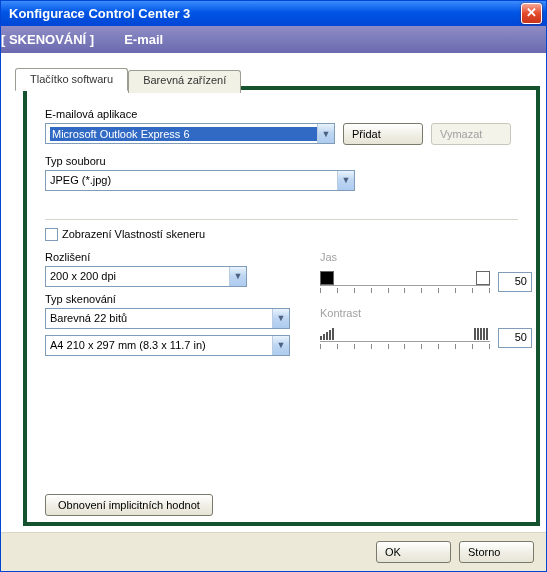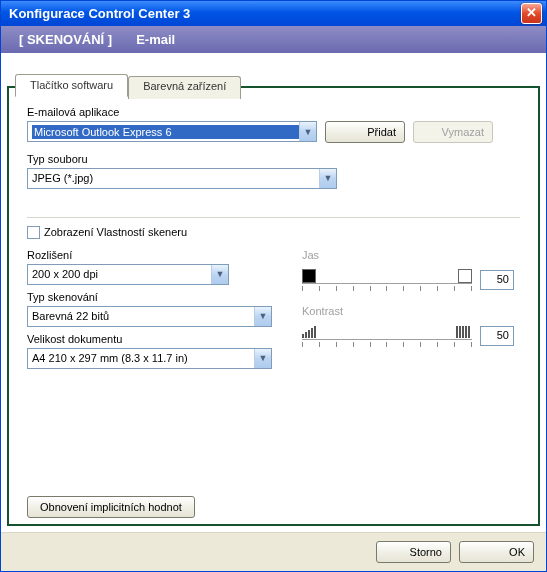--- a/index.html
+++ b/index.html
@@ -44,33 +44,32 @@
     box-shadow: 0 0 2px #7a1500;
   }
   .crumb {
     height: 30px;
     background: linear-gradient(to bottom, #8d8cc5 0%, #6b6ab0 100%);
     color: #fff;
     font-weight: bold;
     font-size: 13px;
     display: flex;
     align-items: center;
-    padding-left: 18px;
-    gap: 24px;
+    gap: 30px;
   }
   .client {
     flex: 1;
     background: #fff;
     padding: 10px 6px 6px 6px;
     position: relative;
   }
   .tabstrip {
     display: flex;
     position: relative;
-    top: 11px;
+    top: 5px;
     z-index: 2;
     margin-left: 8px;
   }
   .tab {
     border: 1px solid #9c9c8f;
     border-bottom: none;
     background: #f6f5ec;
     padding: 4px 14px 5px;
     border-radius: 3px 3px 0 0;
     margin-right: 0px;
@@ -82,25 +81,26 @@
     border-bottom: 1px solid #fff;
     z-index: 3;
   }
   .tab.inactive {
     background: #f2f1e6;
     top: 2px;
     padding-top: 3px;
     padding-bottom: 4px;
   }
   .tabpanel {
-    border: 2px solid #14532d;
+    border: 4px solid #14532d;
     background: #fff;
     height: 440px;
     padding: 18px 18px 12px 18px;
     position: relative;
+    margin-left: 16px;
   }
   .row { display: flex; align-items: center; }
   .label { color: #000; margin-bottom: 3px; }
   .select {
     height: 21px;
     border: 1px solid #7f9db9;
     background: #fff;
     display: flex;
     align-items: center;
     padding: 0 0 0 4px;
@@ -121,21 +121,21 @@
     font-size: 9px;
     color: #4d6185;
   }
   .btn {
     height: 22px;
     border: 1px solid #7a7a6b;
     background: linear-gradient(to bottom, #fff 0%, #f1f0e7 50%, #e6e4d5 100%);
     border-radius: 3px;
     padding: 0 8px;
     min-width: 75px;
-    text-align: right;
+    text-align: left;
     line-height: 20px;
     color: #000;
   }
   .btn.disabled {
     color: #a0a0a0;
     border-color: #c8c7ba;
     background: #f4f3ea;
   }
   .btn.wide { min-width: 150px; }
   .checkbox {
@@ -288,21 +288,20 @@
           <div style="height:6px;"></div>
           <div class="label">Typ skenování</div>
           <div class="select" style="width:245px;">
             <span class="select-text">Barevná 22 bitů</span>
             <div class="select-btn">
               <span>▼</span>
             </div>
           </div>
 
           <div style="height:6px;"></div>
-          <div class="label">Velikost dokumentu</div>
           <div class="select" style="width:245px;">
             <span class="select-text">A4 210 x 297 mm (8.3 x 11.7 in)</span>
             <div class="select-btn">
               <span>▼</span>
             </div>
           </div>
         </div>
 
         <div style="flex:1;">
 
@@ -374,17 +373,17 @@
       </div>
 
       <div style="position:absolute; left:18px; bottom:6px;">
         <div class="btn wide" style="min-width:auto; padding:0 12px;">Obnovení implicitních hodnot</div>
       </div>
 
     </div>
   </div>
 
   <div class="footer">
+    <div class="btn">OK</div>
     <div class="btn">Storno</div>
-    <div class="btn">OK</div>
   </div>
 
 </div>
 
 </body></html>

